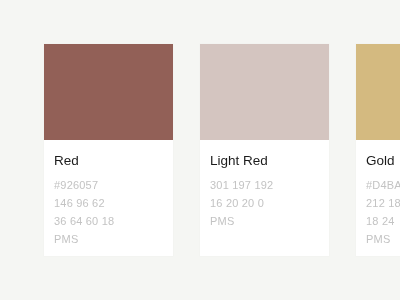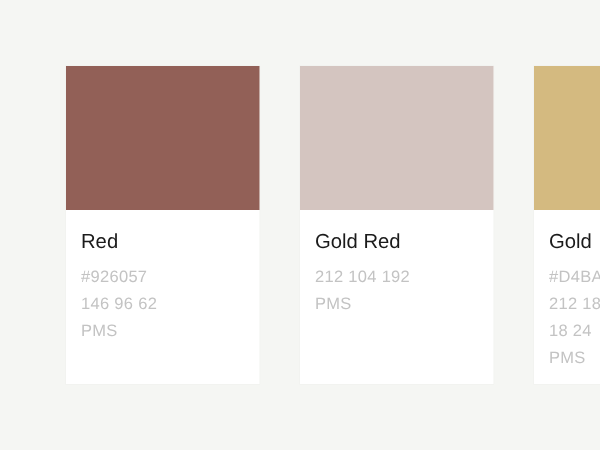--- a/index.html
+++ b/index.html
@@ -61,29 +61,31 @@
 <body style="background: rgb(245, 246, 243);">
 
 <div id="palette-row">
 
   <div class="swatch-card">
     <div class="swatch-chip" style="background: rgb(146, 96, 87);"></div>
     <div class="swatch-info">
       <div class="swatch-title">Red</div>
       <div class="swatch-meta">#926057</div>
       <div class="swatch-meta">146  96  62</div>
+      <div class="swatch-meta">36  64  60  18</div>
       <div class="swatch-meta">PMS</div>
     </div>
   </div>
 
   <div class="swatch-card">
     <div class="swatch-chip" style="background: rgb(212, 197, 192);"></div>
     <div class="swatch-info">
-      <div class="swatch-title">Gold Red</div>
-      <div class="swatch-meta">212  104  192</div>
+      <div class="swatch-title">Light Red</div>
+      <div class="swatch-meta">301  197  192</div>
+      <div class="swatch-meta">16  20  20  0</div>
       <div class="swatch-meta">PMS</div>
     </div>
   </div>
 
   <div class="swatch-card">
     <div class="swatch-chip" style="background: rgb(212, 186, 128);"></div>
     <div class="swatch-info">
       <div class="swatch-title">Gold</div>
       <div class="swatch-meta">#D4BA</div>
       <div class="swatch-meta">212  18</div>

